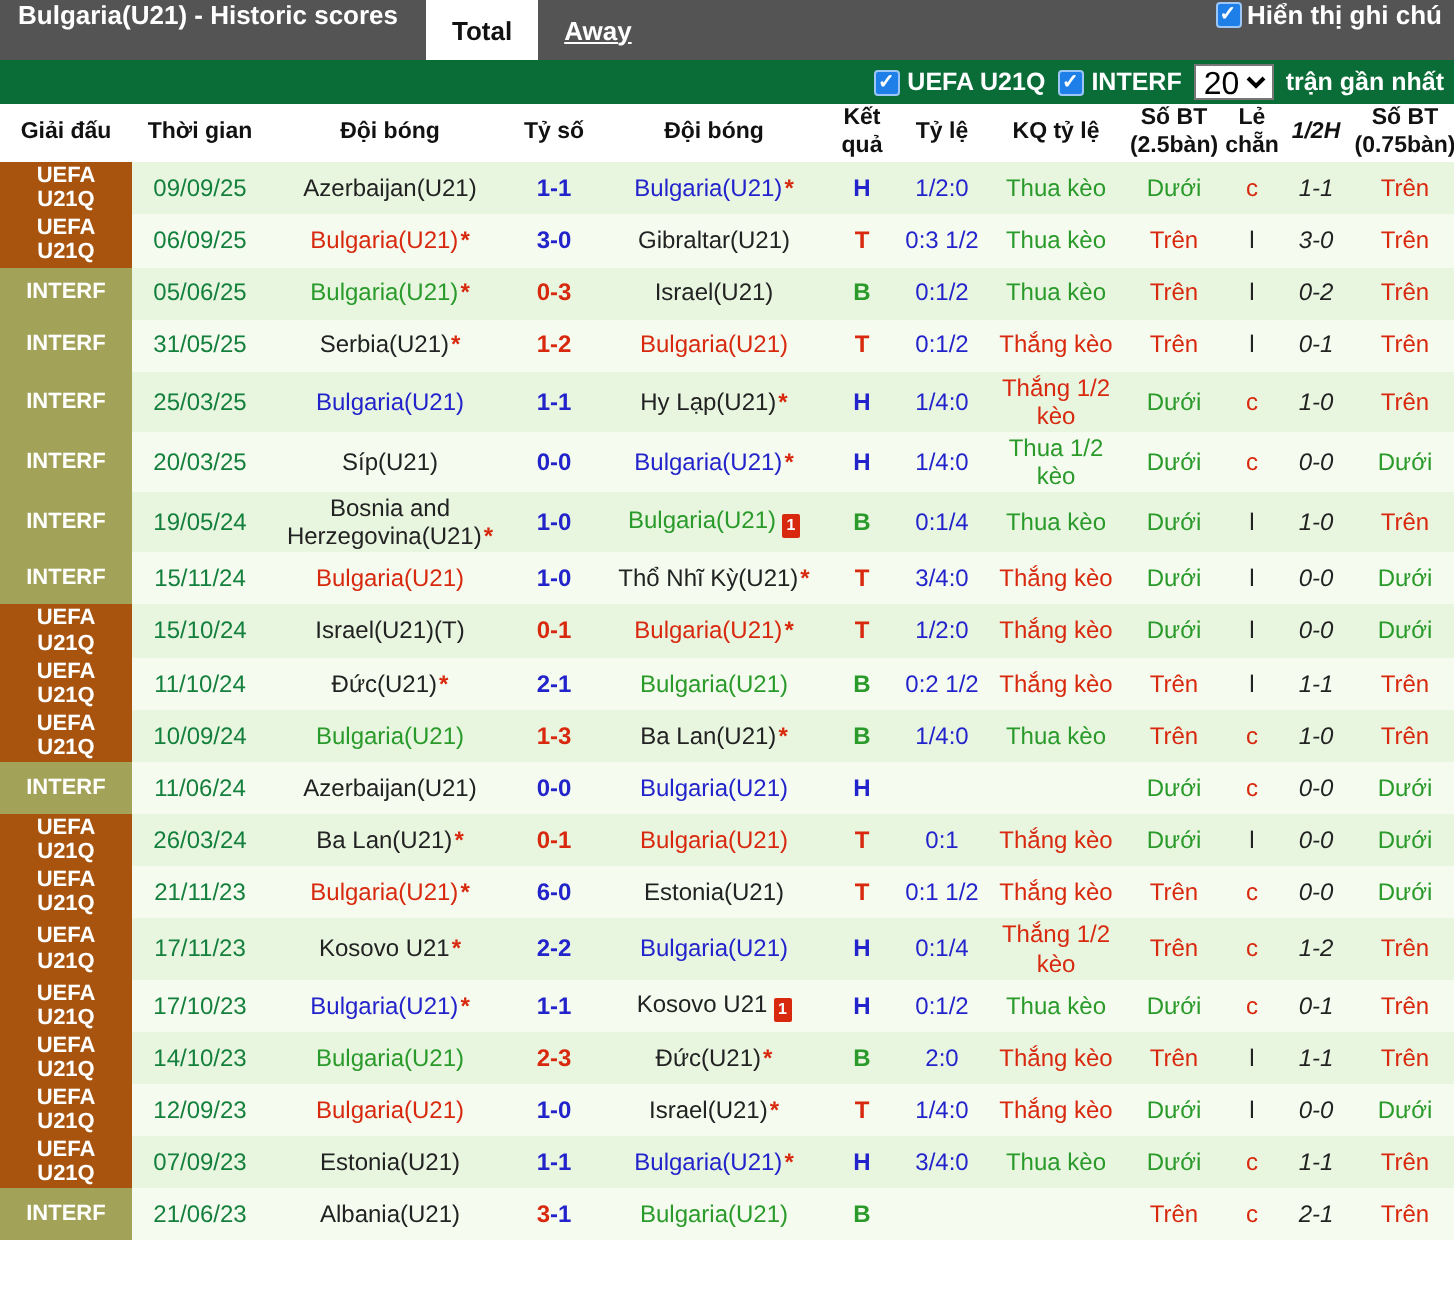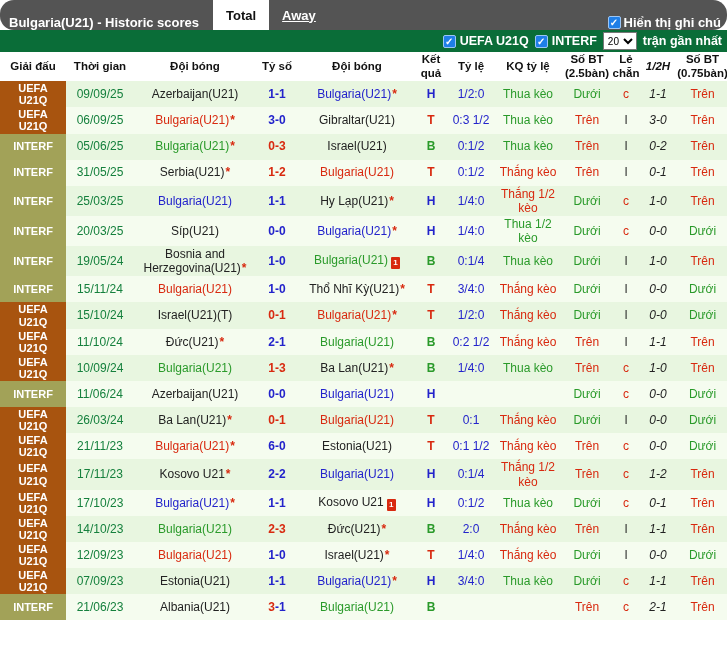--- a/index.html
+++ b/index.html
@@ -1,39 +1,39 @@
 <!DOCTYPE html>
 <html><head>
 <meta charset="utf-8">
 <style>
   * { margin:0; padding:0; box-sizing:border-box; }
   html,body { width:727px; height:648px; overflow:hidden; background:#fff;
     font-family:"Liberation Sans", sans-serif; }
   .app { width:727px; height:648px; display:flex; flex-direction:column; }
 
   
-  .topbar { height:30px; background:#545454; display:flex; align-items:flex-end;
-    color:#fff; font-weight:bold; font-size:13px; flex-shrink:0;border-radius:14px; }
+  .topbar { height:30px; background:#545454; display:flex; align-items:flex-start;
+    color:#fff; font-weight:bold; font-size:13px; flex-shrink:0; }
   .topbar .title { padding:0 14px 0 9px; }
   .tab { padding:6px 13px; cursor:pointer; height:30px; display:flex; align-items:center; }
   .tab.active { background:#fff; color:#111; }
   .tab.inactive { color:#fff; text-decoration:underline; }
   .topbar .spacer { flex:1; }
   .note-toggle { display:flex; align-items:center; gap:3px; padding-right:6px; font-size:13px; }
 
   .cbx { width:13px; height:13px; background:#1f7fe8; border:1px solid #9cc6f5;
     color:#fff; font-size:10px; line-height:11px; text-align:center; display:inline-block;
     border-radius:2px; font-weight:bold; }
 
   
   .filterbar { height:22px; background:#0a6d38; display:flex; align-items:center;
     justify-content:flex-end; gap:6px; color:#fff; font-weight:bold; font-size:12.5px;
     padding-right:5px; flex-shrink:0; }
   .filter-item { display:flex; align-items:center; gap:4px; }
-  .count-select { height:18px; font-size:10px; font-family:"Liberation Sans",sans-serif;
+  .count-select { height:18px; font-size:16px; font-family:"Liberation Sans",sans-serif;
     border:1px solid #777; background:#fff; }
 
   
   .thead { display:flex; background:#fff; color:#111; font-weight:bold; font-size:11.5px;
     align-items:center; text-align:center; min-height:27px; line-height:1.12; flex-shrink:0; }
   .tbody { flex:1; display:flex; flex-direction:column; }
   .row { display:flex; align-items:stretch; min-height:26px; font-size:12px; }
   .row.odd  .cell { background:#e8f6e0; }
   .row.even .cell { background:#f5fcef; }
   .cell { display:flex; align-items:center; justify-content:center; text-align:center;

